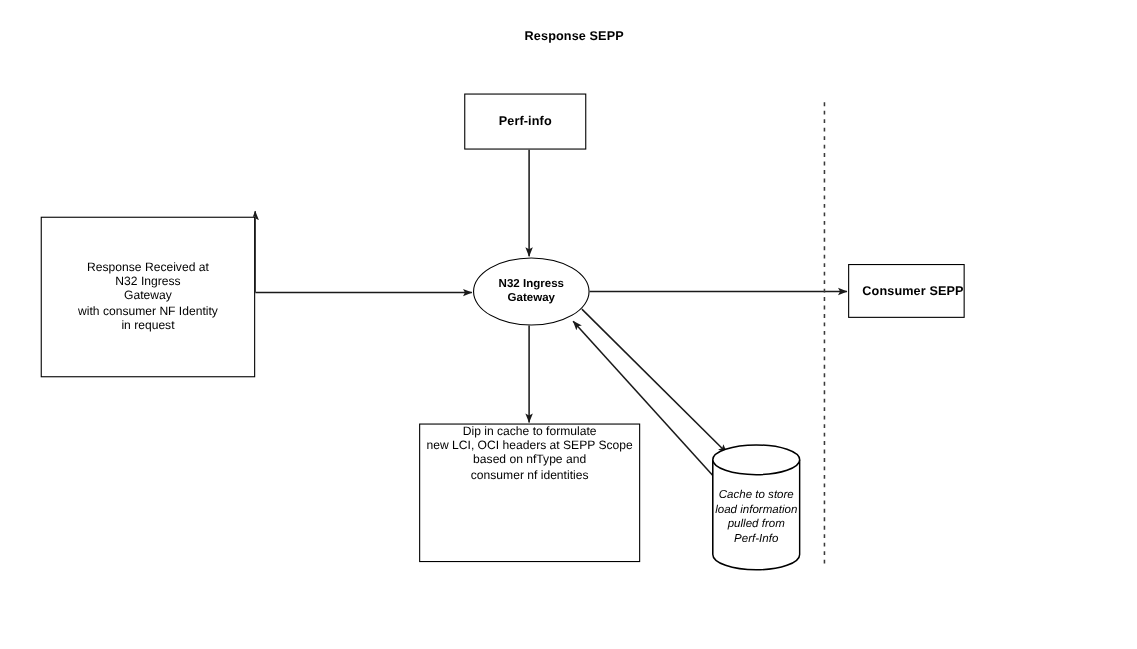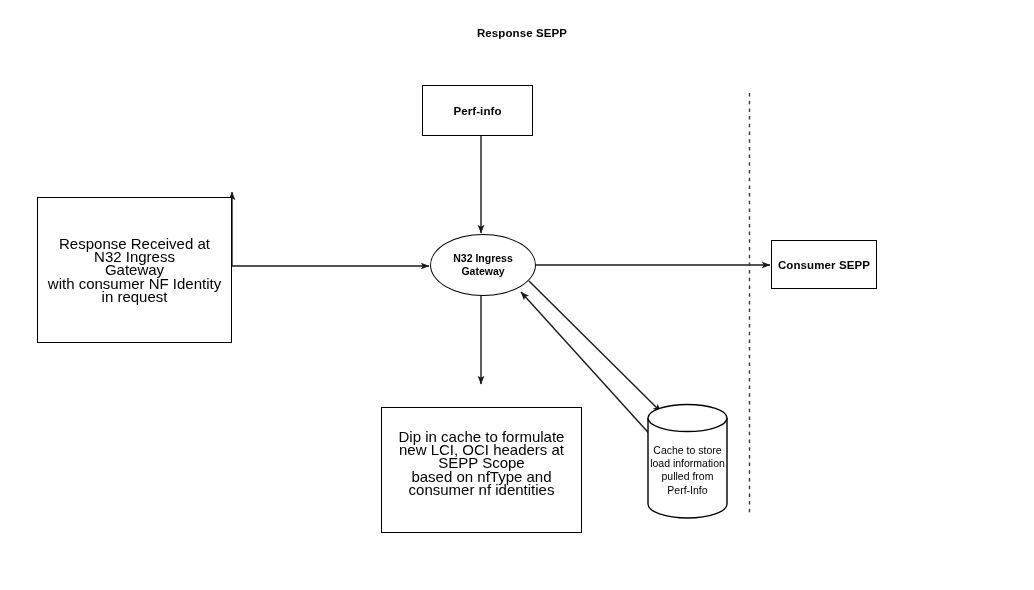--- a/index.html
+++ b/index.html
@@ -33,21 +33,21 @@
   }
   .rect {
     border: 1.4px solid #000000;
   }
   .label-bold {
     font-weight: bold;
     font-size: 11.5px;
     letter-spacing: 0.1px;
   }
   .label-plain {
-    font-size: 15px;
+    font-size: 11px;
     line-height: 13.2px;
     white-space: pre-line;
   }
   
   #title {
     position: absolute;
     left: 392px;
     top: 27px;
     width: 260px;
     text-align: center;
@@ -87,30 +87,29 @@
     font-weight: bold;
     font-size: 10.5px;
     line-height: 13px;
   }
   
   #consumer-sepp {
     left: 771px;
     top: 240px;
     width: 106px;
     height: 49px;
+    justify-content: flex-end;
   }
   
   #dip-box {
     left: 381px;
     top: 385px;
     width: 201px;
     height: 126px;
     align-items: flex-start;
-    padding-top: 22px;
-    margin-top: 22px;
   }
   
   #cache-cyl {
     position: absolute;
     left: 647px;
     top: 403px;
     width: 81px;
     height: 116px;
     z-index: 3;
   }
@@ -121,20 +120,21 @@
   }
   #cache-cyl .cyl-text {
     position: absolute;
     left: 0;
     top: 41px;
     width: 81px;
     text-align: center;
     font-size: 10.5px;
     line-height: 13.2px;
     white-space: pre-line;
+    font-style: italic;
   }
 </style>
 </head>
 <body>
 
 <svg id="canvas" viewBox="0 0 1034 590" xmlns="http://www.w3.org/2000/svg">
   <defs>
     <marker id="arrowhead" markerWidth="9" markerHeight="8" refX="8.2" refY="4" orient="auto" markerUnits="userSpaceOnUse">
       <path d="M0,0.6 L8.6,4 L0,7.4 L1.9,4 Z" fill="#1a1a1a"></path>
     </marker>

